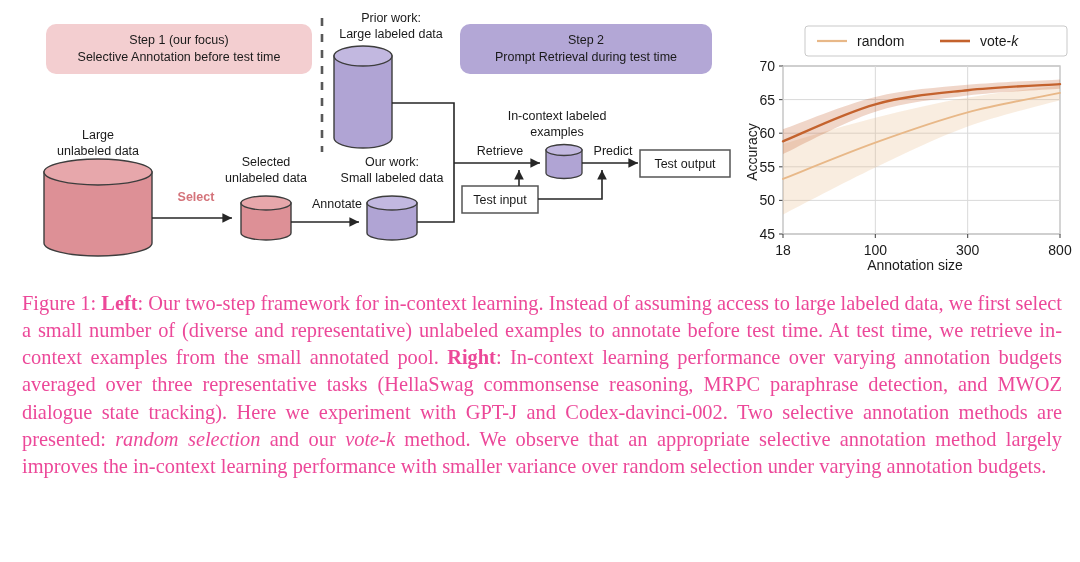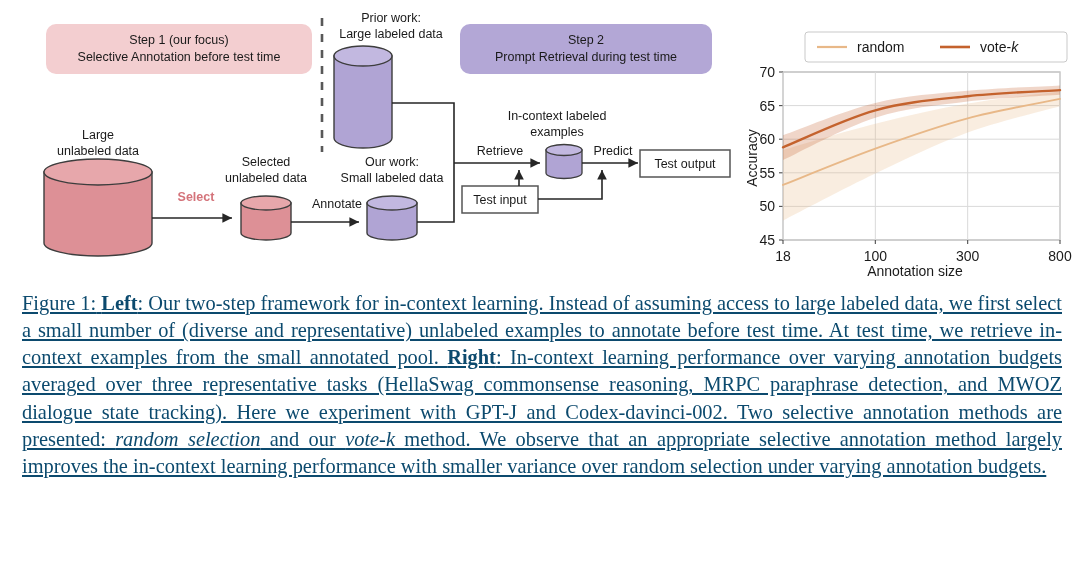--- a/index.html
+++ b/index.html
@@ -5,27 +5,27 @@
   html,body{margin:0;padding:0;}
   body{width:1080px;height:562px;background:#ffffff;font-family:"Liberation Sans",sans-serif;overflow:hidden;}
   .page{position:relative;width:1080px;height:562px;}
 
   
   .figure-area{position:absolute;left:0;top:0;width:1080px;height:282px;}
 
   .diagram{position:absolute;left:0;top:0;width:740px;height:282px;}
   .diagram svg{position:absolute;left:0;top:0;}
 
-  .chart{position:absolute;left:735px;top:10px;width:345px;height:275px;}
+  .chart{position:absolute;left:735px;top:4px;width:345px;height:275px;}
   .chart svg{position:absolute;left:0;top:0;}
 
   
   .caption{position:absolute;left:22px;top:290px;width:1040px;
     font-family:"Liberation Serif",serif;font-size:20.4px;line-height:1.33;
-    color:#0c4a6e;text-align:justify;text-justify:inter-word;text-decoration:underline;}
+    color:#ec4899;text-align:justify;text-justify:inter-word;}
   .caption b{font-weight:bold;}
   .caption i{font-style:italic;}
 
   text{font-family:"Liberation Sans",sans-serif;}
 </style>
 </head>
 <body>
 
 <div class="page">
 

